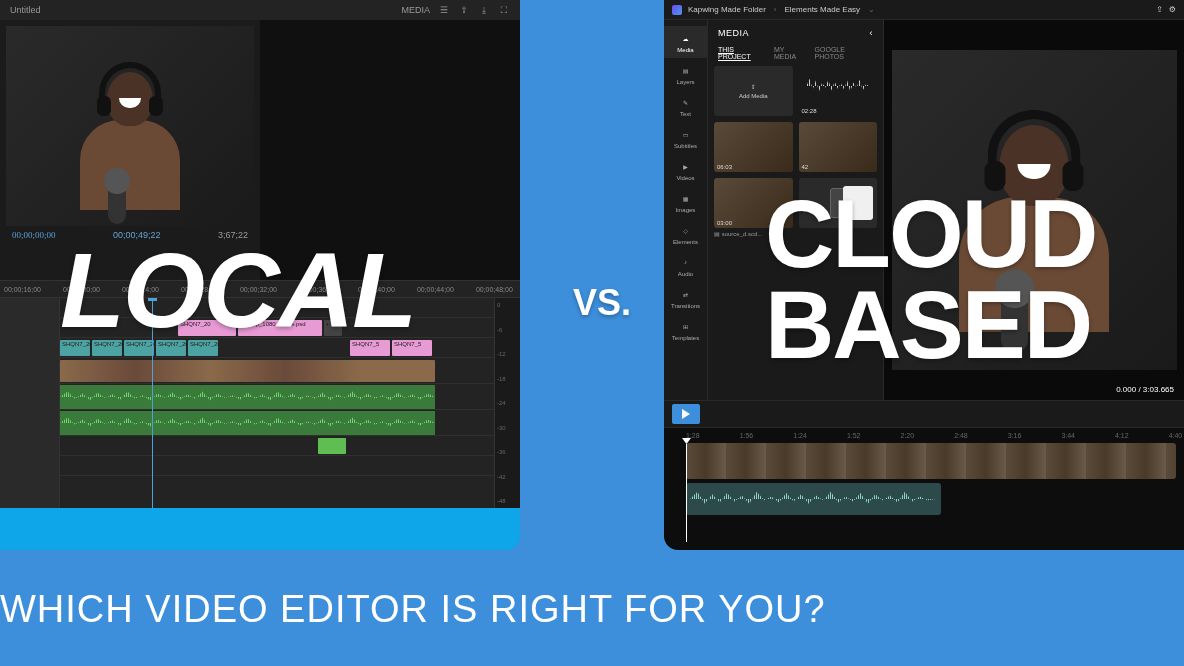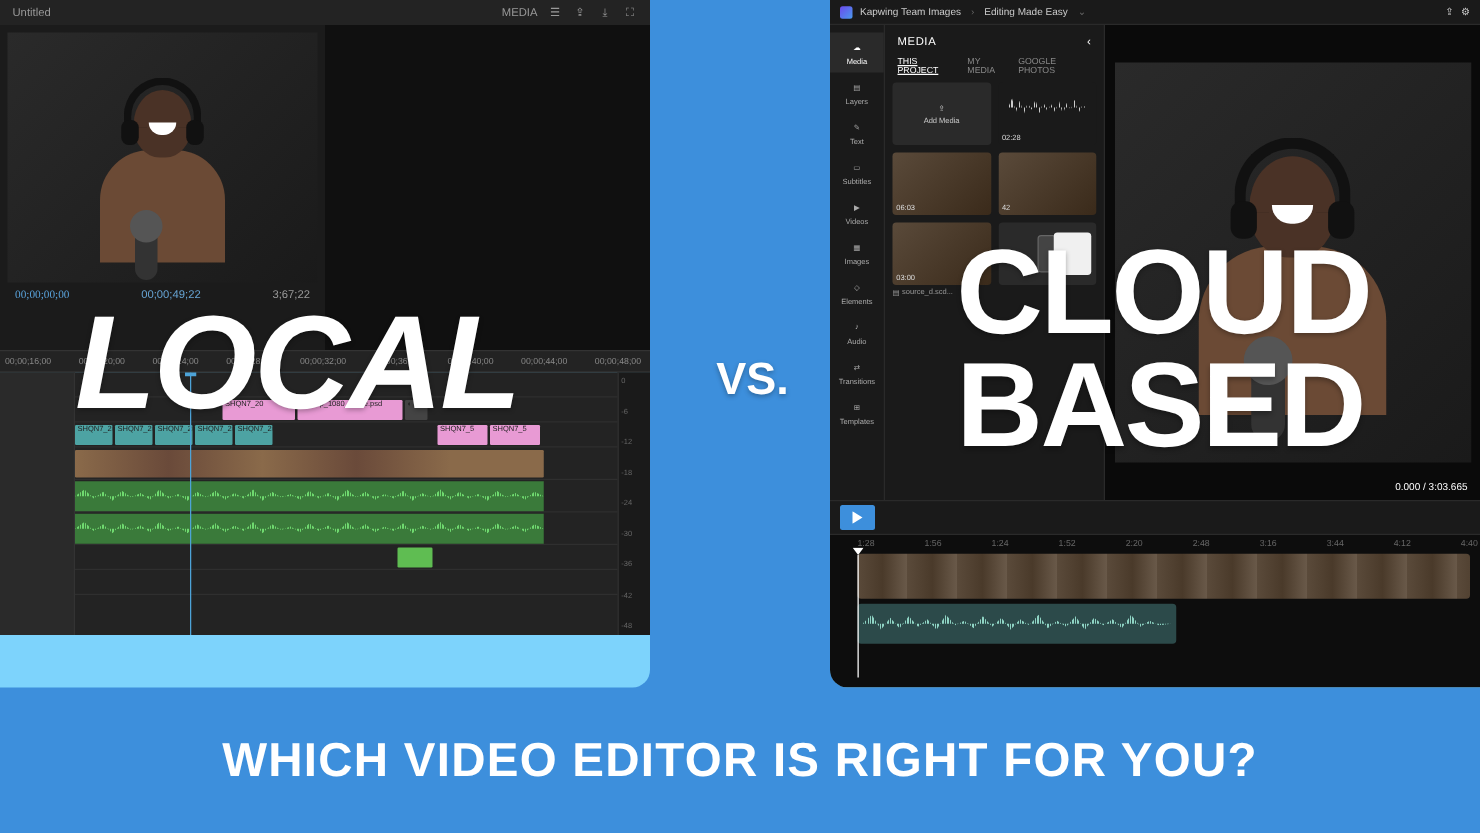--- a/index.html
+++ b/index.html
@@ -19,34 +19,33 @@
   text-shadow: 0 2px 4px rgba(0,0,0,0.3);
 }
 .local-text { left: 60px; top: 230px; font-size: 106px; font-style: italic; }
 .vs-text { left: 573px; top: 282px; font-size: 36px; letter-spacing: 0; }
 .cloud-text { left: 765px; top: 155px; font-size: 96px; line-height: 0.95; margin-top: 33px; }
 .bottom-text {
   position: absolute;
   bottom: 35px;
   left: 0;
   right: 0;
-  text-align: center;
   color: #fff;
-  font-weight: 700;
+  font-weight: 400;
   font-size: 38px;
   letter-spacing: 1px;
 }
 
 
 .editor-left, .editor-right {
   position: absolute;
   top: 0;
   width: 520px;
   height: 550px;
-  background: #7dd3fc;
+  background: #0ea5e9;
   border-radius: 0 0 14px 0;
   overflow: hidden;
 }
 .editor-left { left: 0; }
 .editor-right { right: 0; border-radius: 0 0 0 14px; width: 520px; }
 
 
 .pr-topbar {
   height: 20px;
   background: #232323;
@@ -592,23 +591,23 @@
       <span>-36</span>
       <span>-42</span>
       <span>-48</span>
     </div>
   </div>
 </div>
 
 <div class="editor-right">
   <div class="kw-topbar">
     <span class="kw-logo"></span>
-    <span>Kapwing Team Images</span>
+    <span>Kapwing Made Folder</span>
     <span class="kw-chev">›</span>
-    <span>Editing Made Easy</span>
+    <span>Elements Made Easy</span>
     <span class="kw-chev">⌄</span>
     <span class="kw-share">⇪</span>
     <span>⚙</span>
   </div>
   <div class="kw-body">
     <div class="kw-sidebar">
       <div class="kw-side-item active">
           <span class="kw-side-icon">☁</span>
           <span>Media</span>
         </div>

